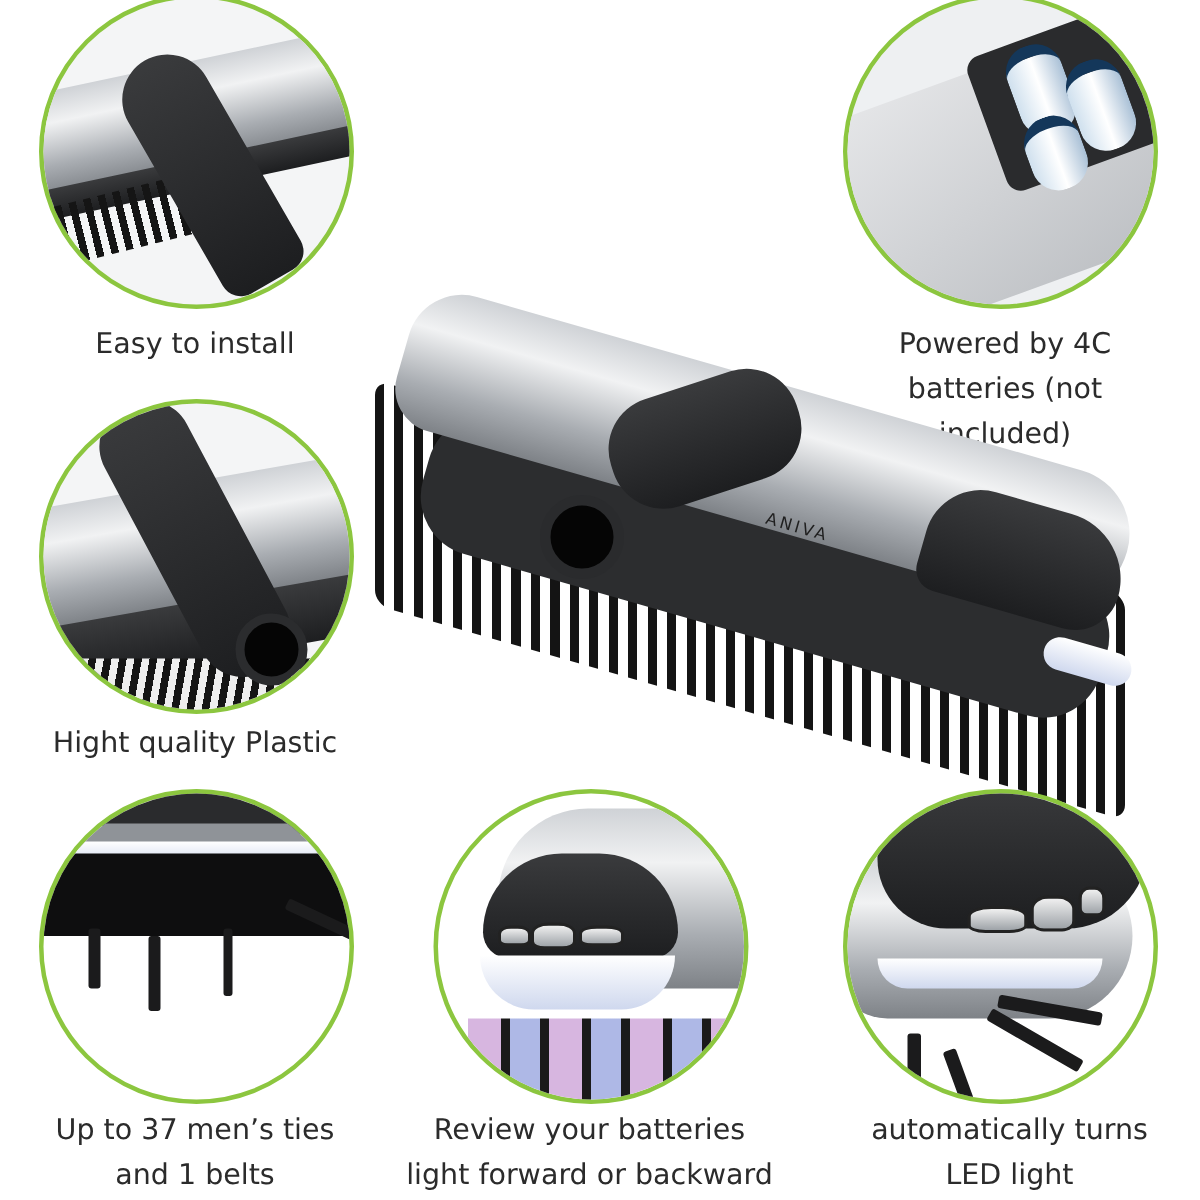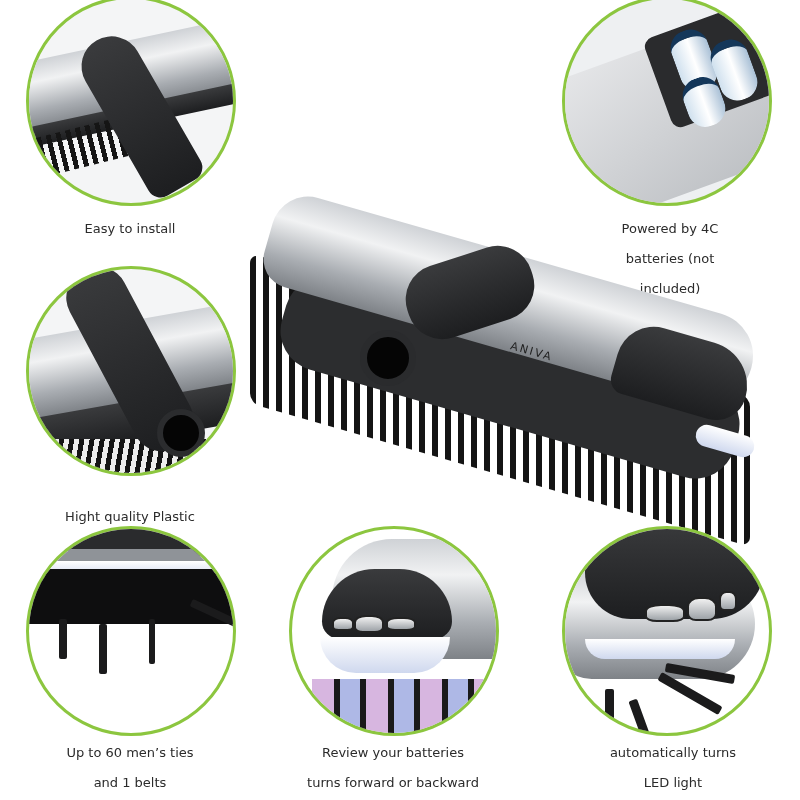--- a/index.html
+++ b/index.html
@@ -9,21 +9,21 @@
     .circle {
       position: absolute;
       border-radius: 50%;
       border: 3px solid #8cc63f;
       overflow: hidden;
       background: #f4f5f6;
     }
     .caption {
       position: absolute;
       text-align: center;
-      font-size: 13px;
+      font-size: 19px;
       line-height: 30px;
       color: #2b2b2b;
       white-space: nowrap;
     }
     .caption span { display: block; }
 
     
     .silver {
       background: linear-gradient(180deg, #cfd2d6 0%, #f1f2f3 30%, #a9adb2 70%, #7e8287 100%);
     }
@@ -72,21 +72,21 @@
   <span>included)</span>
 </div>
 
 <div class="circle" style="left:26px; top:266px; width:210px; height:210px;">
   <div class="abs silver" style="left:-20px; top:50px; width:270px; height:80px; transform:rotate(-10deg);"></div>
   <div class="abs dark" style="left:-10px; top:130px; width:250px; height:40px; transform:rotate(-10deg);"></div>
   <div class="abs" style="left:20px; top:170px; width:200px; height:40px; background:repeating-linear-gradient(100deg,#151515 0 5px,#eee 5px 10px);"></div>
   <div class="abs dark" style="left:70px; top:-10px; width:62px; height:200px; border-radius:30px; transform:rotate(-28deg);"></div>
   <div class="abs" style="left:128px; top:140px; width:48px; height:48px; border-radius:50%; background:#050505; border:6px solid #2b2c2e;"></div>
 </div>
-<div class="caption" style="left:0; top:480px; width:260px;margin-top:22px;">
+<div class="caption" style="left:0; top:480px; width:260px;">
   <span>Hight quality Plastic</span>
 </div>
 
 <div class="abs" style="left:245px; top:215px; width:520px; height:310px;">
 
   <div class="abs" style="left:5px; top:110px; width:500px; height:150px; transform:skewY(16deg); background:repeating-linear-gradient(90deg,#141414 0 6px,transparent 6px 13px); border-radius:10px;"></div>
 
   <div class="abs" style="left:30px; top:115px; width:470px; height:95px; background:#2c2d2f; border-radius:40px; transform:rotate(16deg);"></div>
 
   <div class="abs silver" style="left:15px; top:40px; width:500px; height:95px; border-radius:50px 60px 70px 40px; transform:rotate(16deg);"></div>
@@ -103,36 +103,36 @@
   <div class="abs" style="left:20px; top:-10px; width:200px; height:40px; background:#2a2b2d; border-radius:0 0 50% 50%;"></div>
   <div class="abs" style="left:10px; top:20px; width:210px; height:22px; background:#8f9398; border-radius:0 0 50% 50%;"></div>
   <div class="abs led" style="left:20px; top:32px; width:180px; height:16px; border-radius:0 0 50% 50%;"></div>
   <div class="abs" style="left:0; top:40px; width:210px; height:55px; background:#0e0e0f;"></div>
   <div class="fin" style="left:30px; top:90px; width:8px; height:40px;"></div>
   <div class="fin" style="left:70px; top:95px; width:8px; height:50px;"></div>
   <div class="fin" style="left:120px; top:90px; width:6px; height:45px;"></div>
   <div class="fin" style="left:160px; top:80px; width:50px; height:8px; transform:rotate(25deg);"></div>
 </div>
 <div class="caption" style="left:0; top:738px; width:260px;">
-  <span>Up to 60 men’s ties</span>
+  <span>Up to 37 men’s ties</span>
   <span>and 1 belts</span>
 </div>
 
 <div class="circle" style="left:289px; top:526px; width:210px; height:210px; background:#ffffff;">
   <div class="abs silver" style="left:40px; top:10px; width:220px; height:120px; border-radius:60px 20px 20px 60px;"></div>
   <div class="abs dark" style="left:30px; top:40px; width:130px; height:70px; border-radius:60px 60px 20px 20px;"></div>
   <div class="btn" style="left:40px; top:88px; width:22px; height:14px;"></div>
   <div class="btn" style="left:62px; top:86px; width:30px; height:18px;"></div>
   <div class="btn" style="left:94px; top:88px; width:30px; height:14px;"></div>
   <div class="abs led" style="left:28px; top:108px; width:130px; height:36px; border-radius:0 0 60px 60px;"></div>
   <div class="abs" style="left:20px; top:150px; width:180px; height:60px; background:repeating-linear-gradient(90deg,#d7b6e0 0 22px,#1a1a1a 22px 28px,#aeb8e6 28px 48px,#1a1a1a 48px 54px);"></div>
 </div>
 <div class="caption" style="left:258px; top:738px; width:270px;">
   <span>Review your batteries</span>
-  <span>turns forward or backward</span>
+  <span>light forward or backward</span>
 </div>
 
 <div class="circle" style="left:562px; top:526px; width:210px; height:210px; background:#ffffff;">
   <div class="abs silver" style="left:-10px; top:40px; width:200px; height:110px; border-radius:40px 60px 60px 40px;"></div>
   <div class="abs dark" style="left:20px; top:-10px; width:180px; height:100px; border-radius:30px 60px 70px 60px;"></div>
   <div class="btn" style="left:80px; top:75px; width:40px; height:18px;"></div>
   <div class="btn" style="left:122px; top:68px; width:30px; height:24px;"></div>
   <div class="btn" style="left:154px; top:62px; width:18px; height:20px;"></div>
   <div class="abs led" style="left:20px; top:110px; width:150px; height:20px; border-radius:0 0 40px 40px;"></div>
   <div class="fin" style="left:100px; top:140px; width:70px; height:9px; transform:rotate(10deg);"></div>

